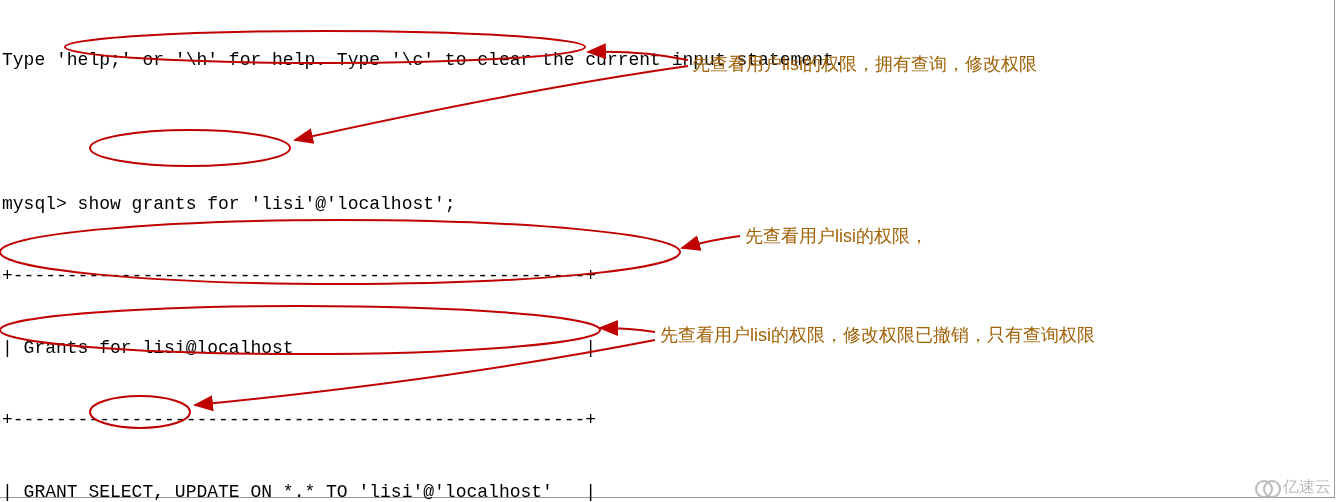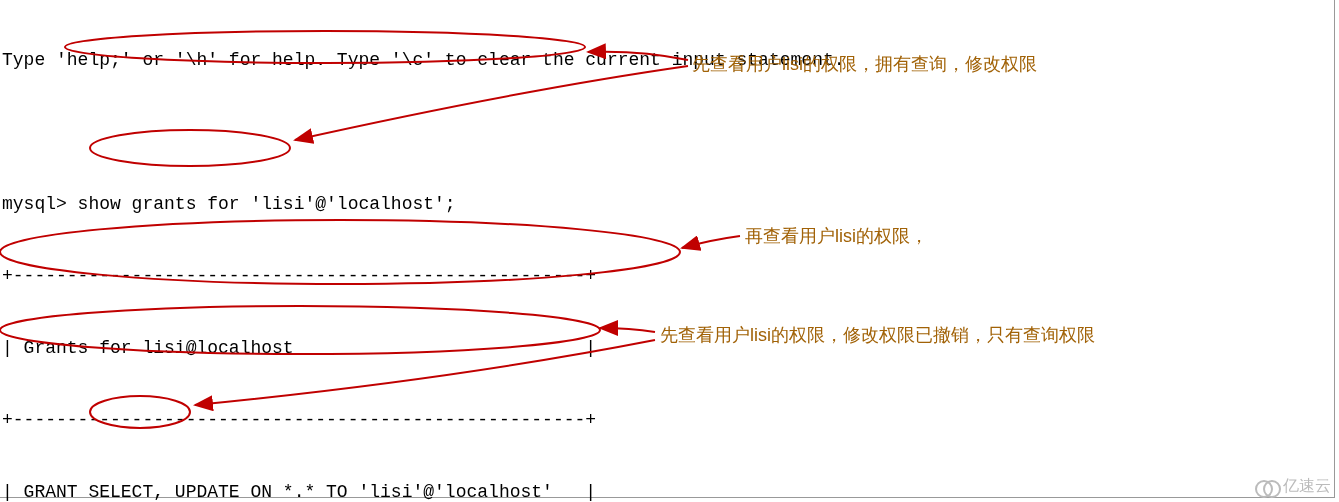--- a/index.html
+++ b/index.html
@@ -39,21 +39,21 @@
     position: absolute;
     color: #a16207;
     font-family: "Microsoft YaHei", "SimSun", sans-serif;
     font-size: 18px;
     white-space: nowrap;
   }
   .watermark {
     position: absolute;
     right: 8px;
     bottom: 3px;
-    font-family: Liberation Mono, monospace;
+    font-family: Liberation Sans, sans-serif;
     font-size: 16px;
     color: #bbb;
     display: flex;
     align-items: center;
     gap: 4px;
   }
   .watermark .wm-icon {
     width: 24px;
     height: 14px;
     position: relative;
@@ -91,21 +91,21 @@
   
   
   
   
   
   
   
 </div>
 
 <div class="annotation" style="left:692px; top:52px;">先查看用户lisi的权限，拥有查询，修改权限</div>
-<div class="annotation" style="left:745px; top:224px;">再查看用户lisi的权限，</div>
+<div class="annotation" style="left:745px; top:224px;">先查看用户lisi的权限，</div>
 <div class="annotation" style="left:660px; top:323px;">先查看用户lisi的权限，修改权限已撤销，只有查询权限</div>
 
 <svg class="svg-overlay" width="1339" height="502">
   <defs>
     <marker id="arrowhead" markerWidth="10" markerHeight="8" refX="9" refY="4" orient="auto">
       <polygon points="0 0, 10 4, 0 8" fill="#c00000"></polygon>
     </marker>
   </defs>
 
   <ellipse cx="325" cy="47" rx="260" ry="16" fill="none" stroke="#c00000" stroke-width="2"></ellipse>

